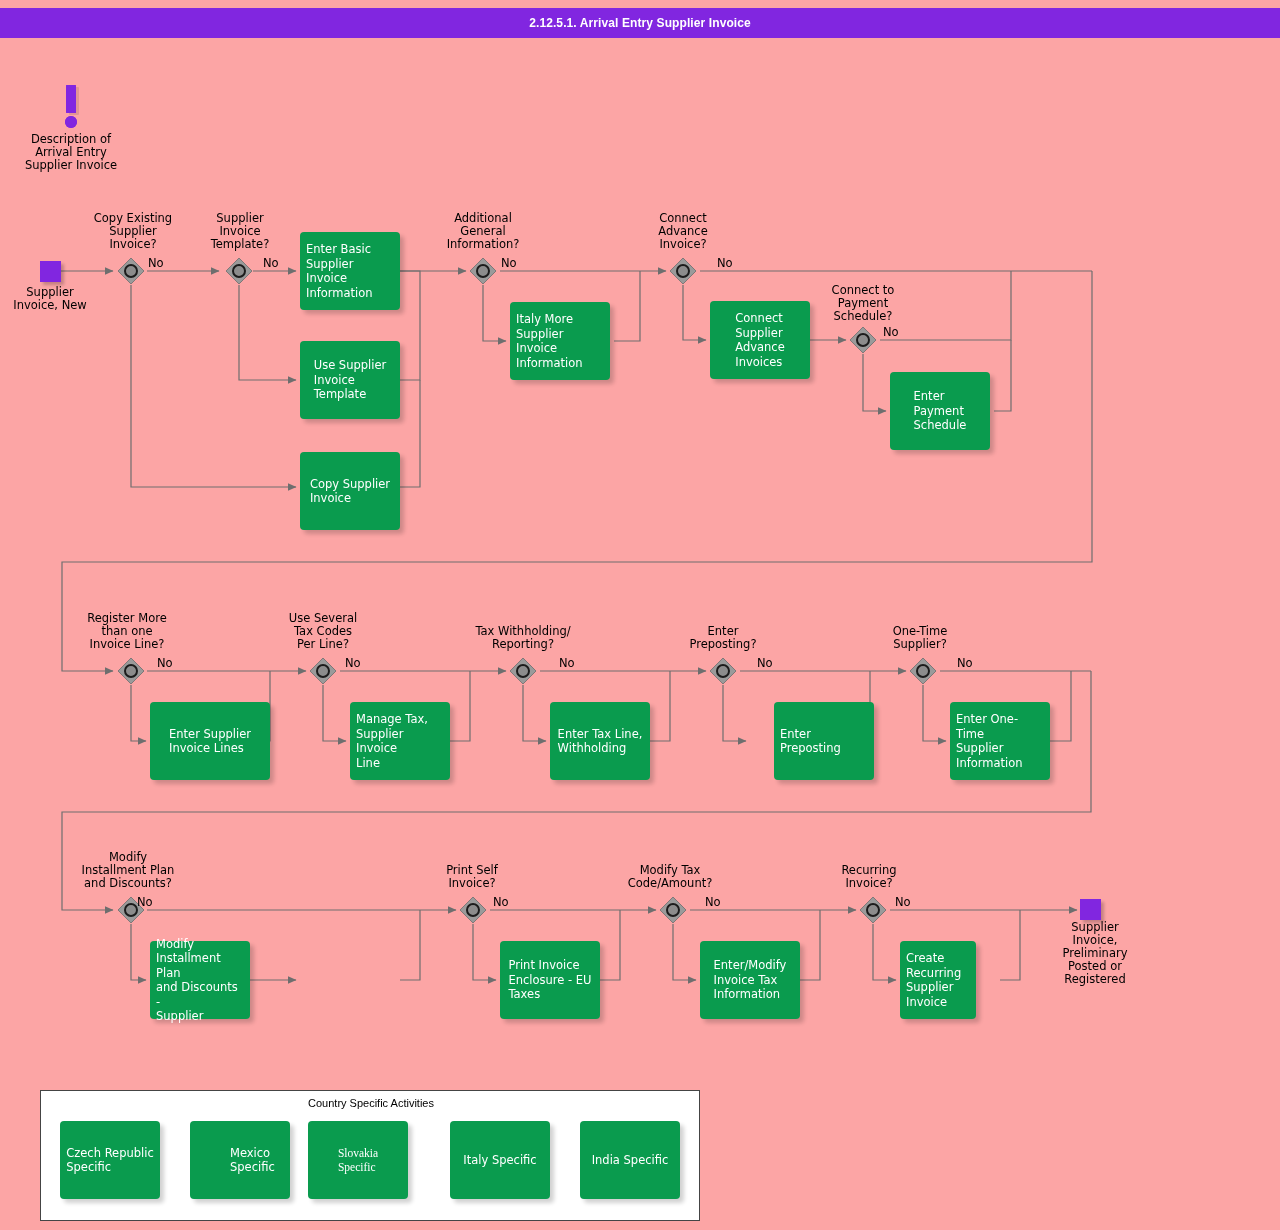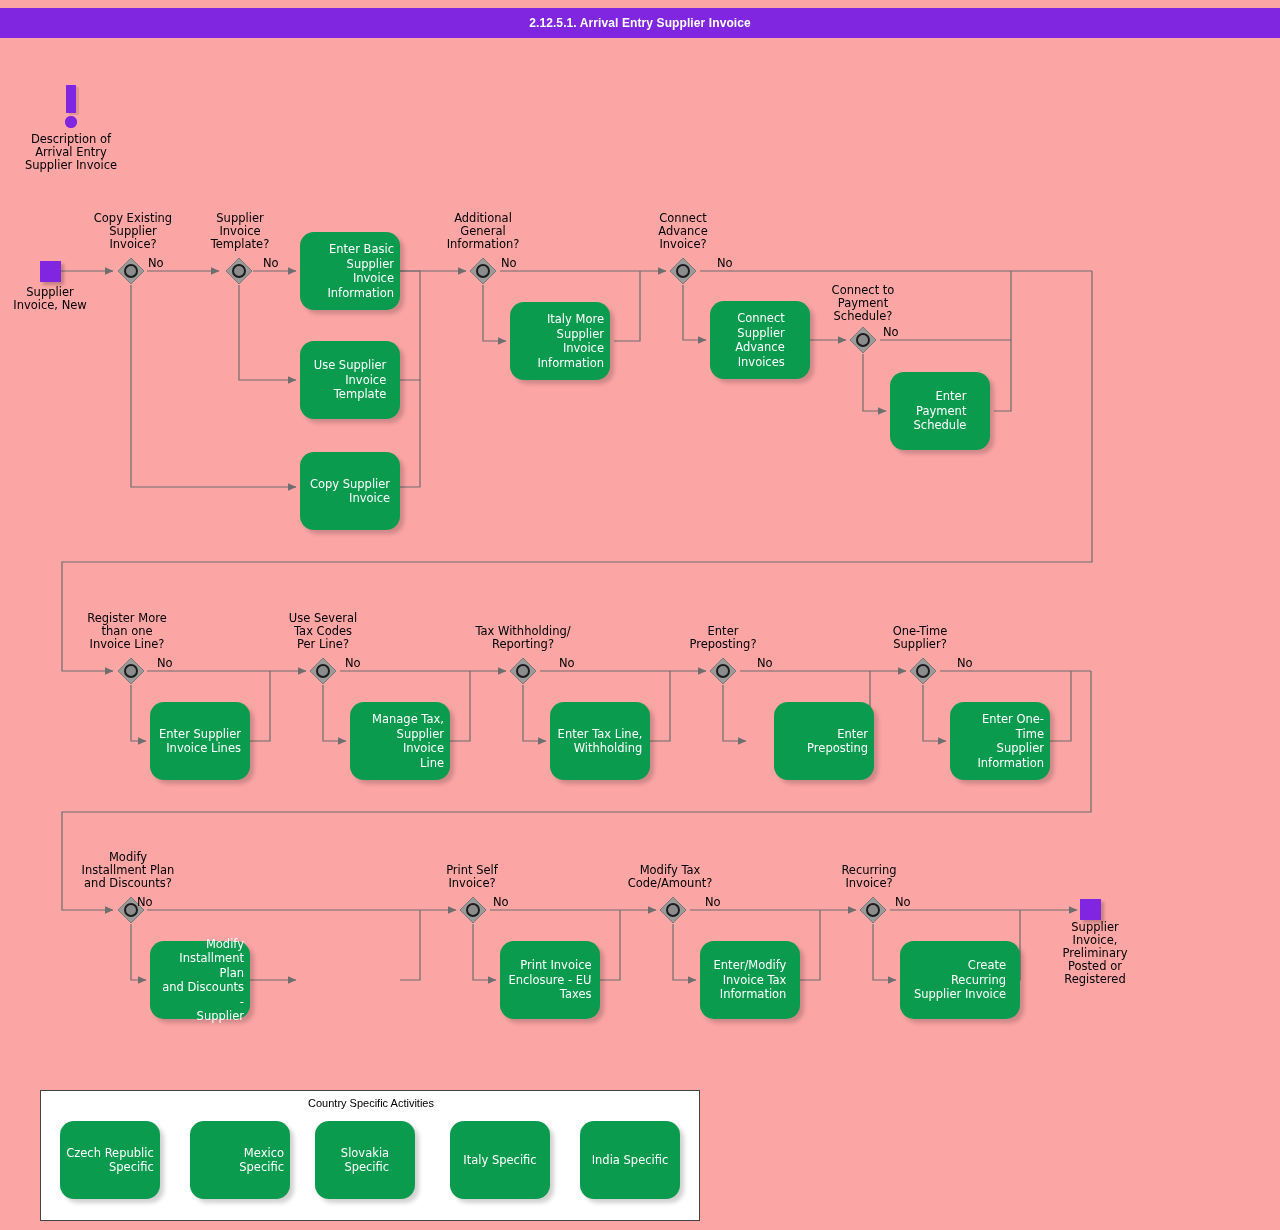--- a/index.html
+++ b/index.html
@@ -36,28 +36,28 @@
     width: 1280px; height: 1230px;
     pointer-events: none;
   }
   
   .node {
     position: absolute;
     box-sizing: border-box;
   }
   .activity {
     background: #0a9b4e;
-    border-radius: 14px;
+    border-radius: 4px;
     color: #ffffff;
     font-size: 11.5px;
     line-height: 14.5px;
     display: flex;
     align-items: center;
     justify-content: center;
-    text-align: right;
+    text-align: left;
     padding: 3px 6px;
     box-shadow: 4px 4px 4px rgba(0,0,0,0.18);
     font-family: "DejaVu Sans", sans-serif;
     white-space: pre-line;
   }
   .terminator {
     width: 21px; height: 21px;
     background: #8126e0;
     box-shadow: 3px 3px 3px rgba(0,0,0,0.22);
   }
@@ -415,21 +415,21 @@
 
   <div class="node activity" style="left:710px; top:301px; width:100px; height:78px;">Connect
 Supplier
 Advance
 Invoices</div>
 
   <div class="node activity" style="left:890px; top:372px; width:100px; height:78px;">Enter
 Payment
 Schedule</div>
 
-  <div class="node activity" style="left:150px; top:702px; width:100px; height:78px;">Enter Supplier
+  <div class="node activity" style="left:150px; top:702px; width:120px; height:78px;">Enter Supplier
 Invoice Lines</div>
 
   <div class="node activity" style="left:350px; top:702px; width:100px; height:78px;">Manage Tax,
 Supplier Invoice
 Line</div>
 
   <div class="node activity" style="left:550px; top:702px; width:100px; height:78px;">Enter Tax Line,
 Withholding</div>
 
   <div class="node activity" style="left:750px; top:702px; width:100px; height:78px;margin-left:24px;">Enter Preposting</div>
@@ -445,28 +445,28 @@
 
 
   <div class="node activity" style="left:500px; top:941px; width:100px; height:78px;">Print Invoice
 Enclosure - EU
 Taxes</div>
 
   <div class="node activity" style="left:700px; top:941px; width:100px; height:78px;">Enter/Modify
 Invoice Tax
 Information</div>
 
-  <div class="node activity" style="left:900px; top:941px; width:120px; height:78px;">Create
+  <div class="node activity" style="left:900px; top:941px; width:76px; height:78px;">Create
 Recurring
 Supplier Invoice</div>
 
   <div id="country-group">
     <div id="country-title">Country Specific Activities</div>
   </div>
   <div class="node activity country-box" style="left:60px;">Czech Republic
 Specific</div>
   <div class="node activity country-box" style="left:190px;padding-left:40px;">Mexico Specific</div>
-  <div class="node activity country-box" style="left:315px;">Slovakia
+  <div class="node activity country-box" style="left:308px;font-family:Liberation Serif, serif;">Slovakia
 Specific</div>
   <div class="node activity country-box" style="left:450px;">Italy Specific</div>
   <div class="node activity country-box" style="left:580px;">India Specific</div>
 
 </div>
 
 </body></html>

